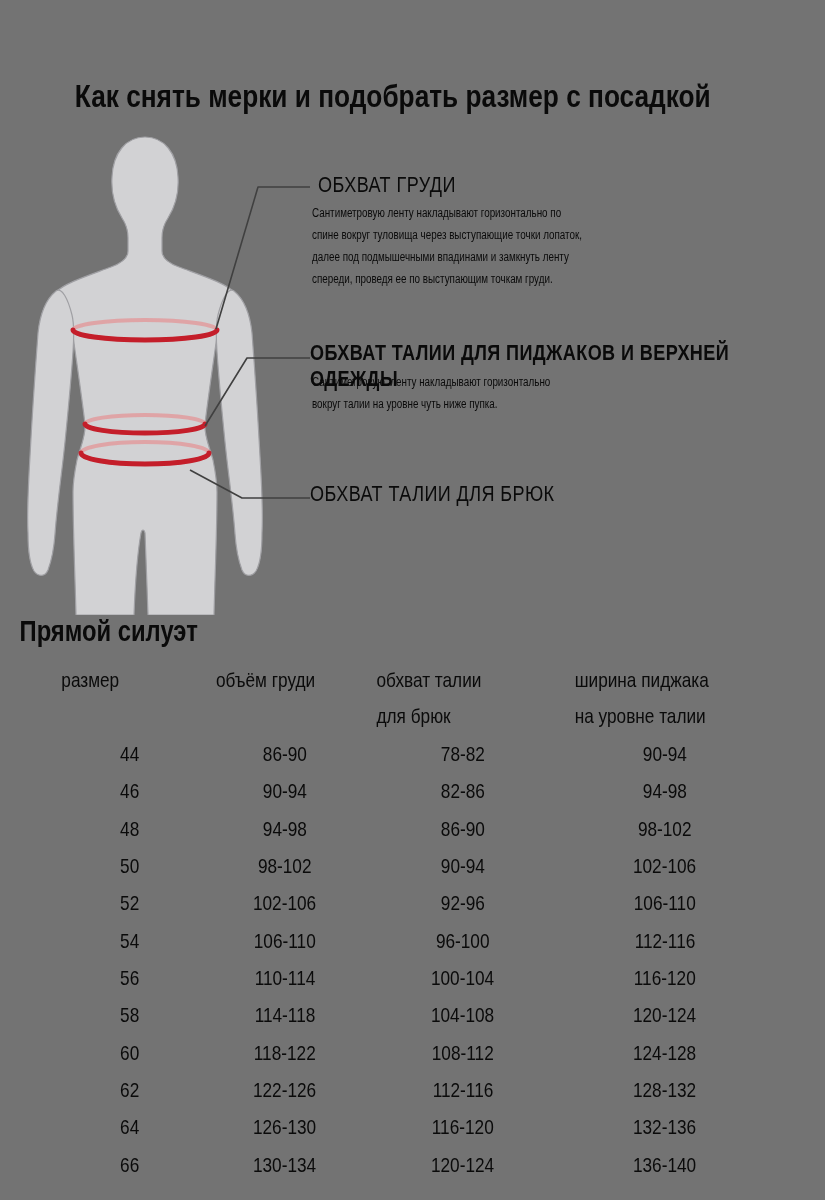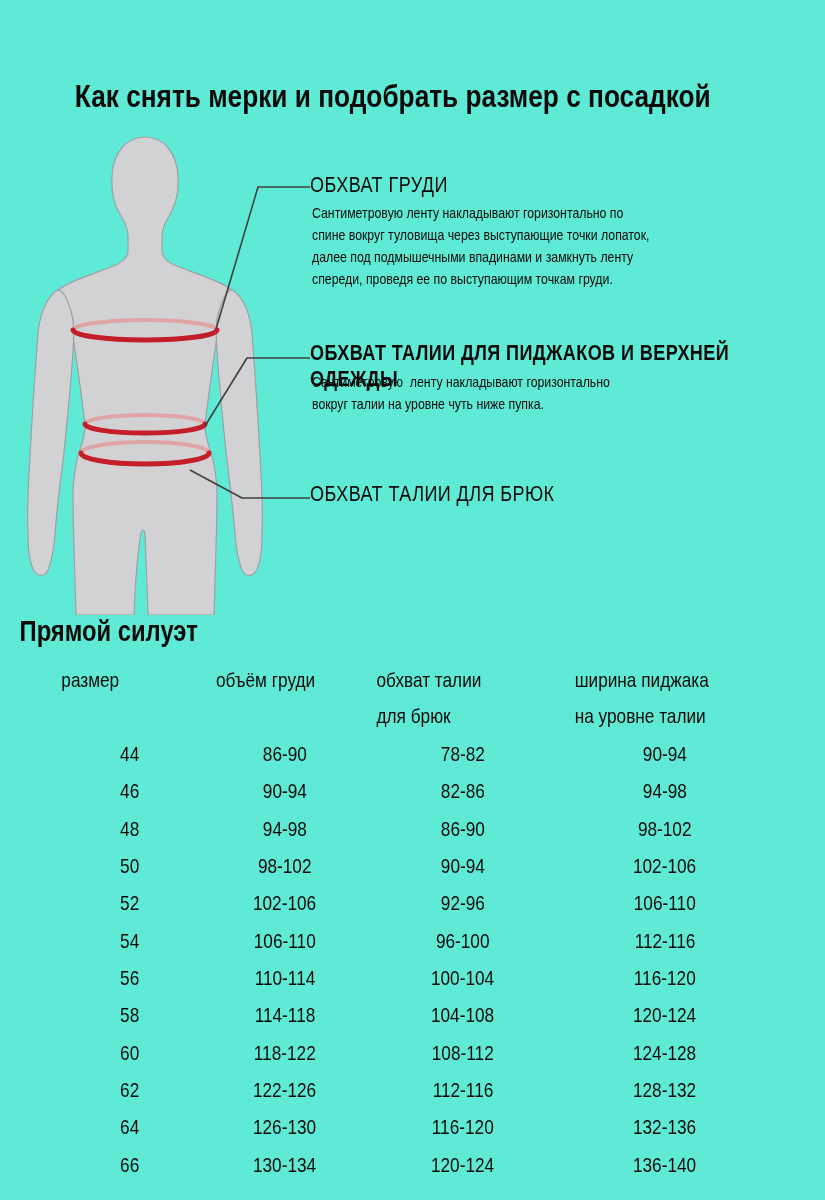--- a/index.html
+++ b/index.html
@@ -1,29 +1,29 @@
 <!DOCTYPE html>
 <html><head>
 <meta charset="utf-8">
 <style>
   html,body{margin:0;padding:0;background:#fff;}
   #page{
-    position:relative;width:825px;height:1200px;background:#5eead4;overflow:hidden;
+    position:relative;width:825px;height:1200px;background:#737373;overflow:hidden;
     font-family:"Liberation Sans","DejaVu Sans",sans-serif;color:#0a0a0a;
   }
   .abs{position:absolute;}
   
   .cx{display:inline-block;transform:scaleX(0.82);transform-origin:left top;white-space:pre-wrap;}
   .cx-c{display:inline-block;transform:scaleX(0.82);transform-origin:center top;white-space:pre-wrap;}
 
   .doc-title{left:0;top:78px;width:785px;text-align:center;font-size:32px;font-weight:bold;line-height:1.15;}
 
   .sec-heading{font-size:22px;line-height:1.2;font-weight:normal;letter-spacing:0.5px;}
-  .sec-body{font-size:15px;line-height:22px;}
-  .sec1-h{left:310px;top:172px;width:500px;}
+  .sec-body{font-size:12px;line-height:22px;}
+  .sec1-h{left:318px;top:172px;width:500px;}
   .sec1-b{left:312px;top:202px;width:500px;}
   .sec2-h{left:310px;top:340px;width:515px;font-weight:bold;}
   .sec2-b{left:312px;top:371px;width:500px;}
   .sec3-h{left:310px;top:481px;width:500px;}
   .sec3-b{left:312px;top:508px;width:500px;}
 
   .table-title{left:0;top:614px;width:825px;text-align:left;font-size:29px;font-weight:bold;line-height:1.2;}
 
   .size-table-head{left:55px;top:662px;width:715px;display:grid;grid-template-columns:150px 160px 195px 210px;}
   .t-hcell{text-align:left;font-size:21px;line-height:36px;white-space:pre-line;}

